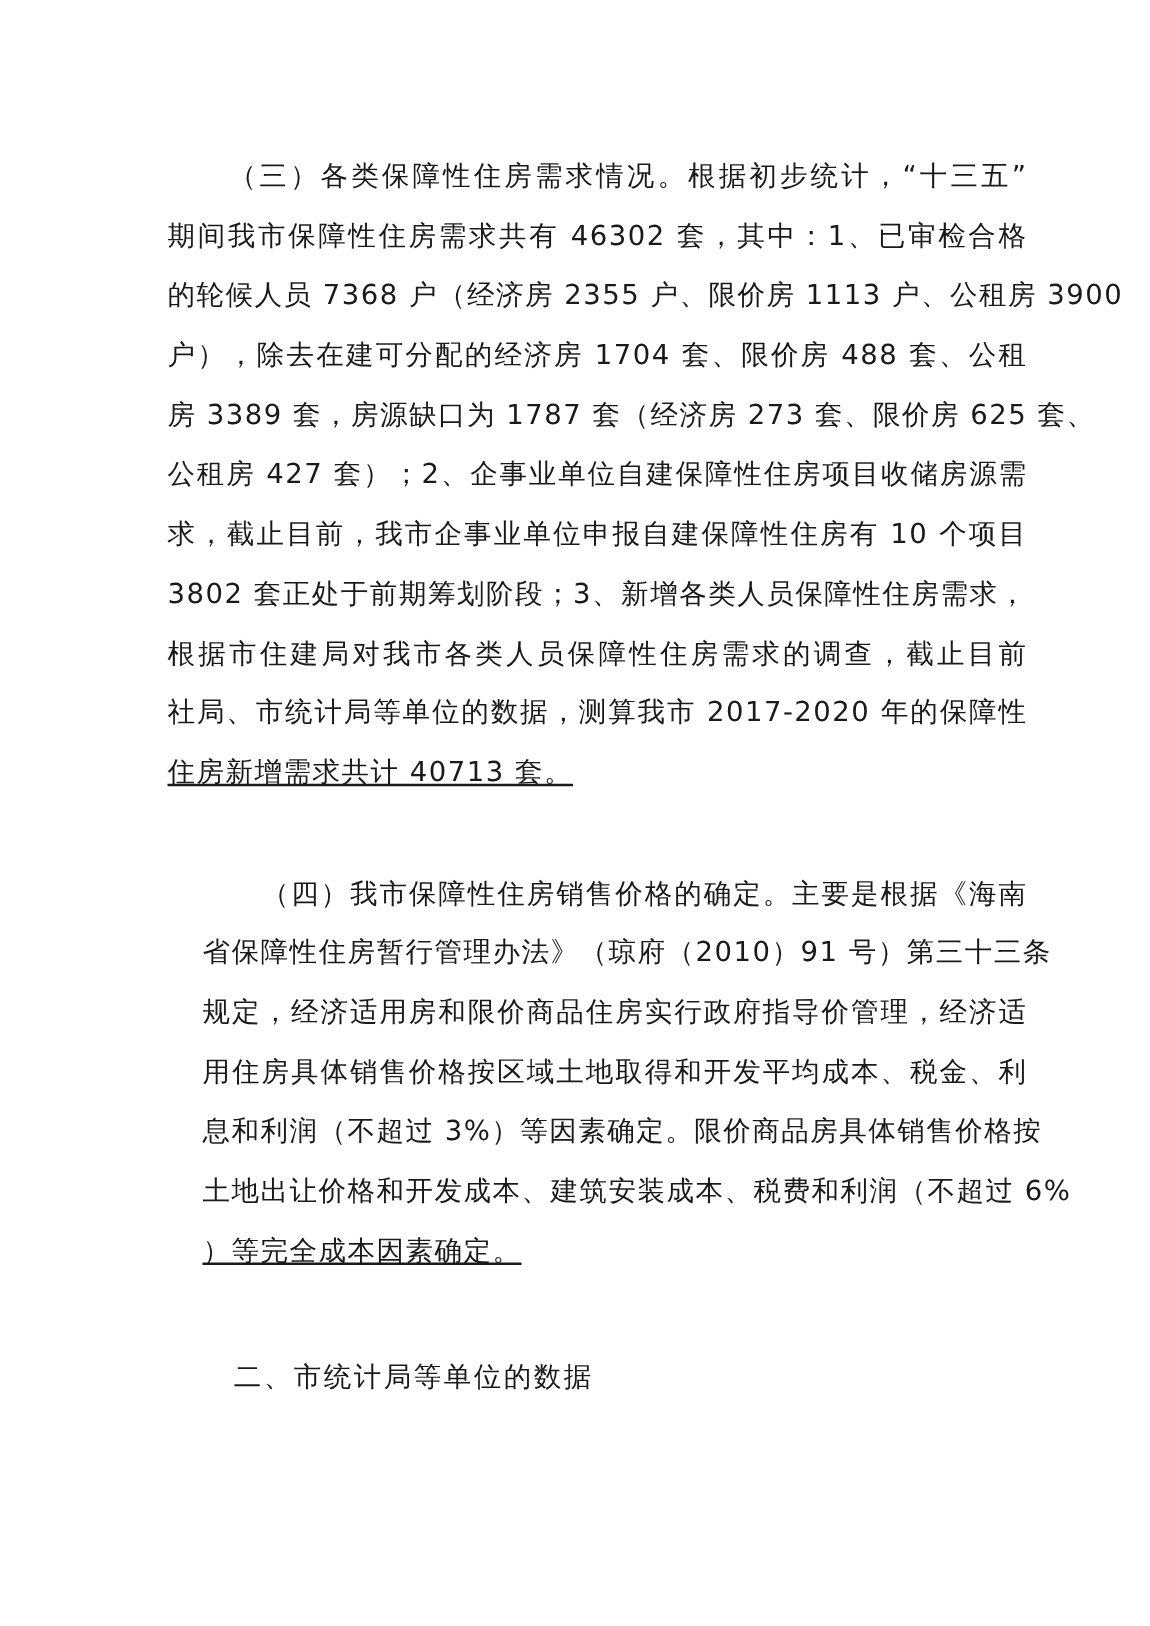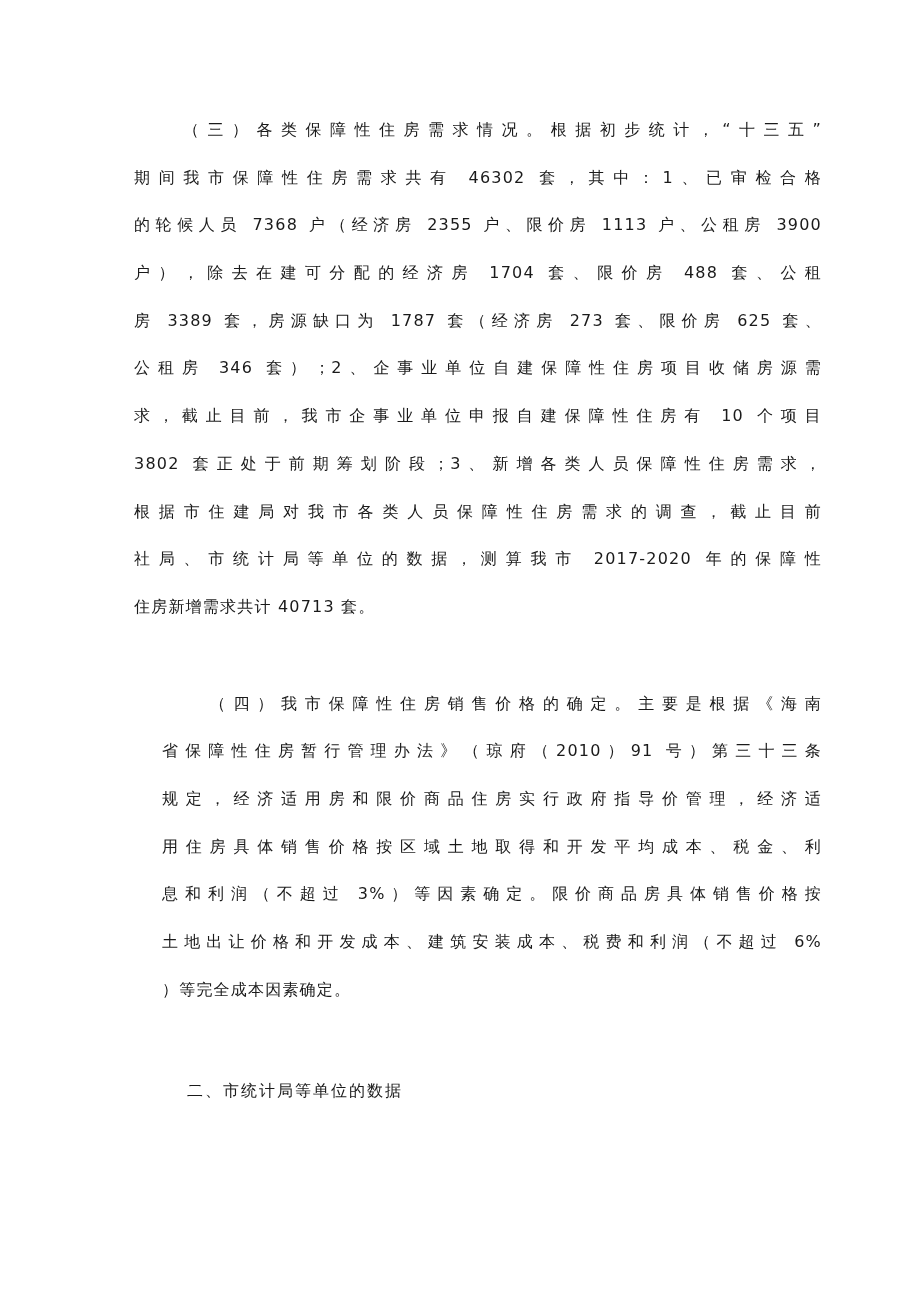--- a/index.html
+++ b/index.html
@@ -1,36 +1,36 @@
 <!DOCTYPE html>
 <html><head>
 <meta charset="utf-8">
 <style>
   html, body { margin: 0; padding: 0; background: #ffffff; }
   body { width: 920px; height: 1301px; position: relative; overflow: hidden; }
-  .page { position: absolute; left: 134px; top: 106px; width: 688px; color: #1a1a1a;
-    font-family: "DejaVu Sans", "Liberation Sans", sans-serif; font-size: 16px; }
+  .page { position: absolute; left: 134px; top: 118px; width: 688px; color: #1a1a1a;
+    font-family: "DejaVu Sans", "Liberation Sans", sans-serif; font-size: 22px; }
   .para { margin: 0; line-height: 47.7px; text-align: justify; text-align-last: left; letter-spacing: 1.2px; }
   .para .line { display: block; white-space: nowrap; height: 47.7px; text-align-last: justify; }
-  .para .line.last { text-align-last: left; }
+  .para .line.last { text-align-last: left; text-decoration: underline; }
   .p1 { }
   .p2 { margin-top: 49px; margin-left: 28px; }
   .heading { margin-top: 54px; line-height: 47.7px; padding-left: 53px; letter-spacing: 2px; }
 </style>
 </head>
 <body>
 
 <div class="page">
   <div class="para p1">
     <span class="line">　　（三）各类保障性住房需求情况。根据初步统计，“十三五”</span>
     <span class="line">期间我市保障性住房需求共有 46302 套，其中：1、已审检合格</span>
     <span class="line">的轮候人员 7368 户（经济房 2355 户、限价房 1113 户、公租房 3900</span>
     <span class="line">户），除去在建可分配的经济房 1704 套、限价房 488 套、公租</span>
     <span class="line">房 3389 套，房源缺口为 1787 套（经济房 273 套、限价房 625 套、</span>
-    <span class="line">公租房 346 套）；2、企事业单位自建保障性住房项目收储房源需</span>
+    <span class="line">公租房 427 套）；2、企事业单位自建保障性住房项目收储房源需</span>
     <span class="line">求，截止目前，我市企事业单位申报自建保障性住房有 10 个项目</span>
     <span class="line">3802 套正处于前期筹划阶段；3、新增各类人员保障性住房需求，</span>
     <span class="line">根据市住建局对我市各类人员保障性住房需求的调查，截止目前</span>
     <span class="line">社局、市统计局等单位的数据，测算我市 2017-2020 年的保障性</span>
     <span class="line last">住房新增需求共计 40713 套。</span>
   </div>
 
   <div class="para p2">
     <span class="line">　　（四）我市保障性住房销售价格的确定。主要是根据《海南</span>
     <span class="line">省保障性住房暂行管理办法》（琼府（2010）91 号）第三十三条</span>

